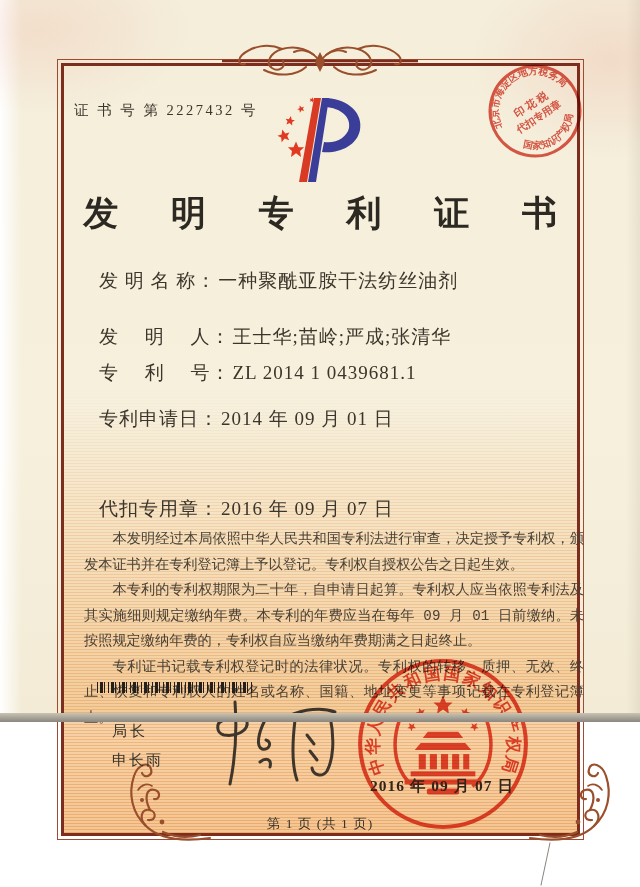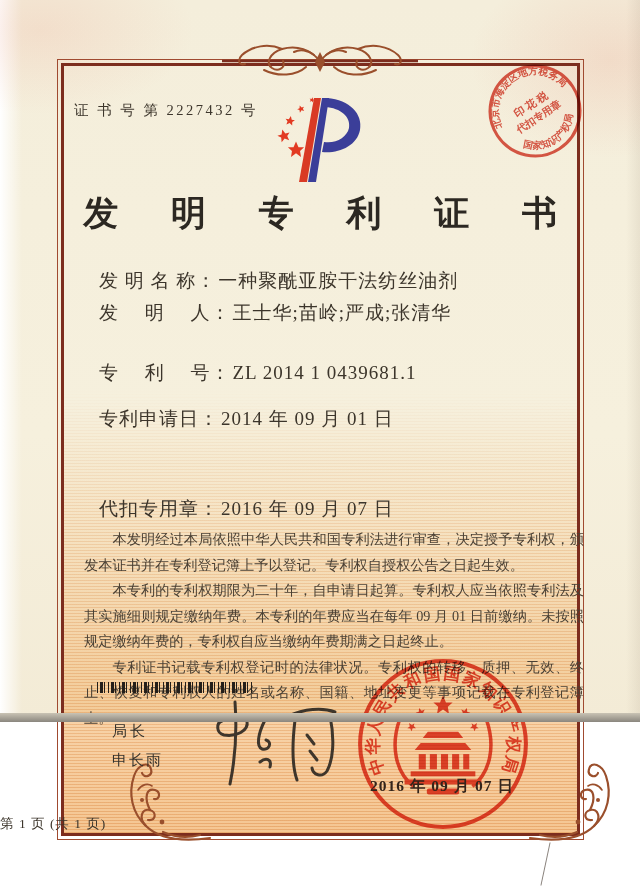--- a/index.html
+++ b/index.html
@@ -46,41 +46,41 @@
 
   .title { position:absolute; left:0; right:0; top:190px; text-align:center;
     font-size:35px; font-weight:700; color:#2c2822; letter-spacing:22px; text-indent:22px; }
 
   .field-row { position:absolute; left:99px; font-size:19px; color:#3c352b; white-space:nowrap; }
   .field-row .lab { letter-spacing:1px; }
   .field-row .val { margin-left:2px; letter-spacing:1px; }
 
   .paras { position:absolute; left:84px; top:527px; width:500px; font-size:14.2px;
     line-height:25.5px; color:#4a4034; text-align:justify; }
-  .paras p { text-indent:2em; }
+  .paras p { text-indent:2em;font-family:Liberation Mono, monospace; }
 
   .barcode { position:absolute; left:97px; top:682px; width:157px; height:11px;
     background:repeating-linear-gradient(90deg,
       #241f1a 0 1.5px, transparent 1.5px 3.5px,
       #241f1a 3.5px 6px, transparent 6px 7px,
       #241f1a 7px 8.5px, transparent 8.5px 11px); }
 
   .sig-post { position:absolute; left:112px; top:722px; font-size:15px; color:#33302a; letter-spacing:3px; }
   .sig-name { position:absolute; left:112px; top:751px; font-size:15px; color:#33302a; letter-spacing:2px; }
   .sig-hand { position:absolute; left:192px; top:690px; width:150px; height:108px; }
 
   .seal { position:absolute; left:352px; top:653px; width:182px; height:182px;
     mix-blend-mode:multiply; opacity:.92; }
   .seal-date { position:absolute; left:357px; top:776px; width:170px; text-align:center;
     font-size:15.5px; font-weight:700; color:#33241b; letter-spacing:1px; }
 
   .tax-stamp { position:absolute; left:486px; top:62px; width:98px; height:98px;
     transform:rotate(-33deg); mix-blend-mode:multiply; opacity:.88; }
 
-  .footer { position:absolute; left:0; right:0; top:815px; 
+  .footer { position:absolute; left:0; right:0; top:815px; text-align:center;
     font-size:13.5px; color:#3c352b; letter-spacing:1px; }
 </style>
 </head>
 <body>
 
 <svg width="0" height="0" style="position:absolute">
   <defs>
     <path id="star5" d="M0,-10 L2.94,-3.09 L9.51,-3.09 L4.76,1.18 L5.88,8.09 L0,3.82 L-5.88,8.09 L-4.76,1.18 L-9.51,-3.09 L-2.94,-3.09 Z"></path>
   </defs>
 </svg>
@@ -166,21 +166,21 @@
       <text x="48" y="44" font-size="10.5" fill="#d84434" font-weight="700" text-anchor="middle">印 花 税</text>
       <text x="48" y="58" font-size="10" fill="#d84434" font-weight="700" text-anchor="middle">代扣专用章</text>
     </svg>
   </div>
 
   <div class="title">发 明 专 利 证 书</div>
 
   <div class="field-row" style="top:268px">
     <span class="lab">发 明 名 称：</span><span class="val">一种聚酰亚胺干法纺丝油剂</span>
   </div>
-  <div class="field-row" style="top:300px">
+  <div class="field-row" style="top:324px">
     <span class="lab">发　 明　 人：</span><span class="val">王士华;苗岭;严成;张清华</span>
   </div>
   <div class="field-row" style="top:360px">
     <span class="lab">专　 利　 号：</span><span class="val">ZL 2014 1 0439681.1</span>
   </div>
   <div class="field-row" style="top:406px">
     <span class="lab">专利申请日：</span><span class="val">2014 年 09 月 01 日</span>
   </div>
   <div class="field-row" style="top:496px">
     <span class="lab">代扣专用章：</span><span class="val">2016 年 09 月 07 日</span>

